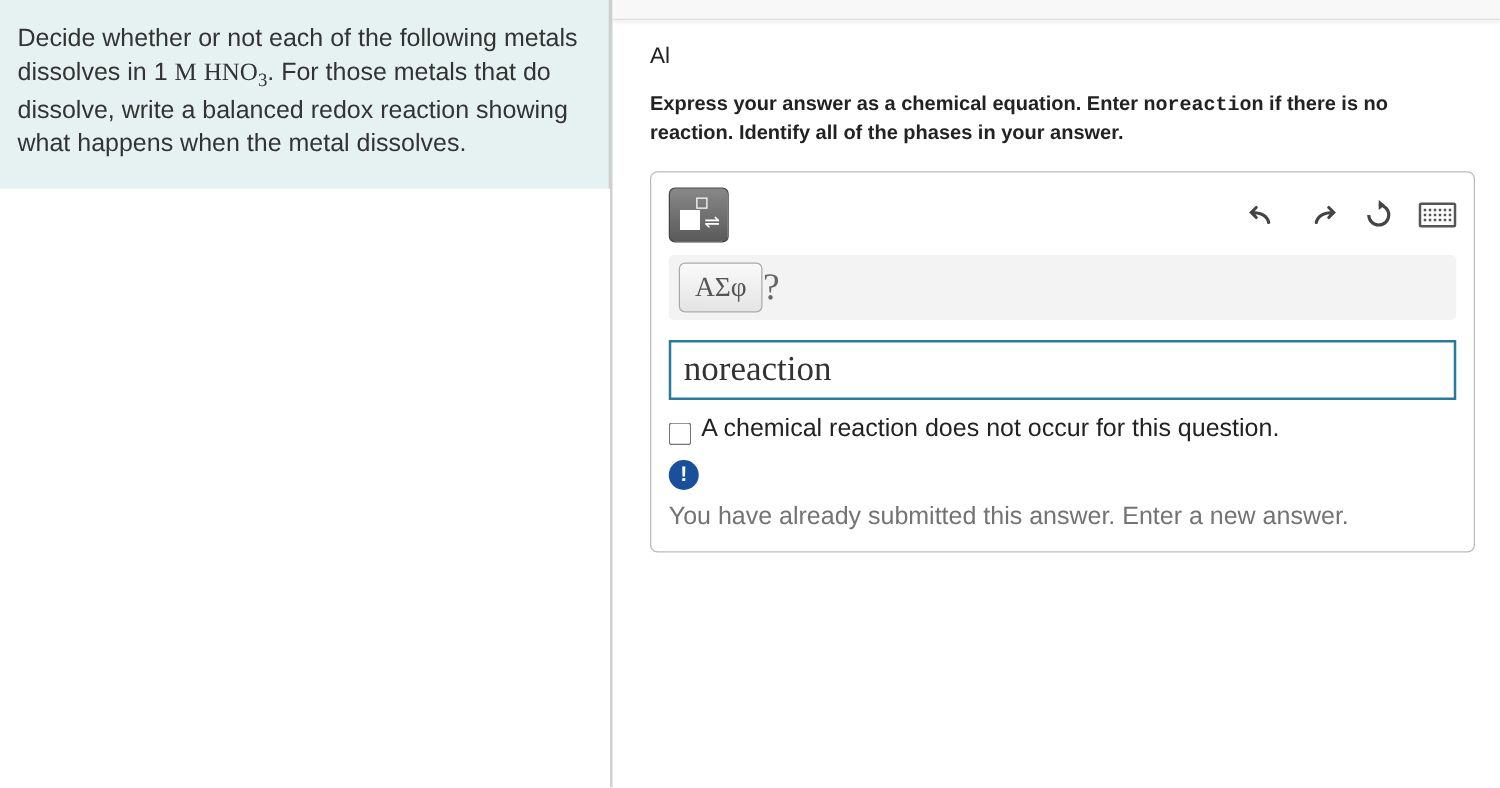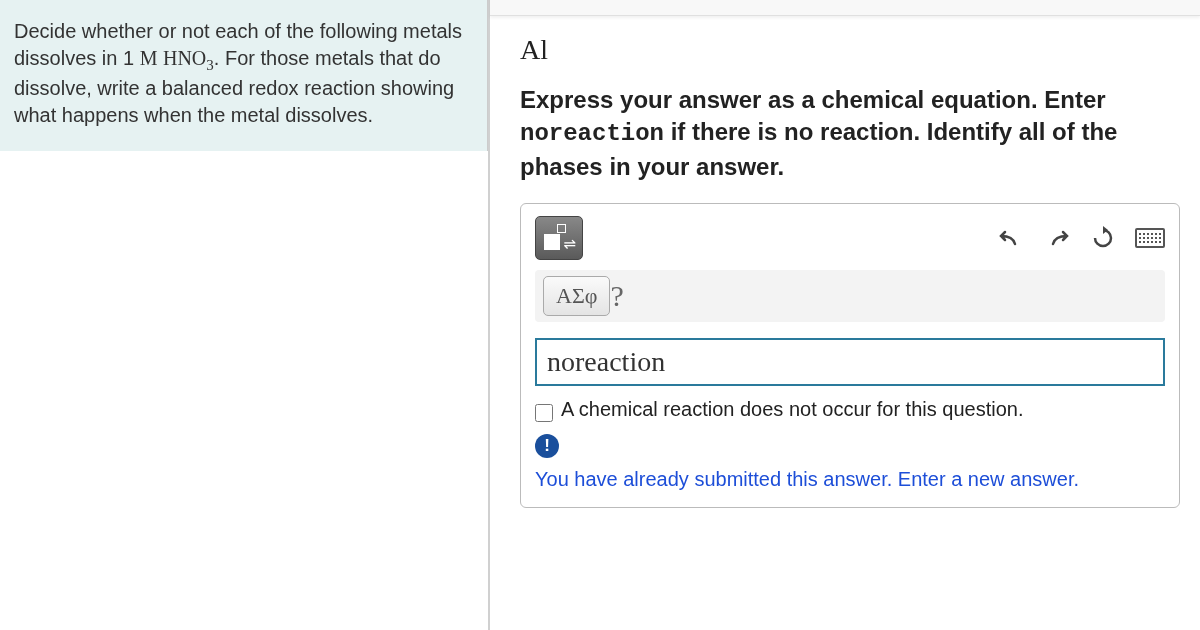--- a/index.html
+++ b/index.html
@@ -37,27 +37,27 @@
       position: relative;
     }
     .top-bar-shadow {
       height: 20px;
       margin: -4px -20px 18px -30px;
       border-bottom: 1px solid #e0e0e0;
       box-shadow: 0 2px 3px rgba(0,0,0,0.06);
       background:#f8f8f8;
     }
     .part-label {
-      font-family: Liberation Serif, serif;
-      font-size: 28px;
+      font-family: Liberation Sans, sans-serif;
+      font-size: 18px;
       margin-bottom: 18px;
     }
     .instructions {
       font-weight: bold;
-      font-size: 24px;
+      font-size: 16px;
       line-height: 1.35;
       margin-bottom: 20px;
     }
     .instructions .mono { font-family: 'Courier New', monospace; }
     .editor-wrap {
       border: 1px solid #bbb;
       border-radius: 6px;
       padding: 12px 14px 14px 14px;
     }
     .toolbar-row1, .toolbar-row2 {
@@ -145,21 +145,21 @@
     }
     .checkbox-row input { width:18px; height:18px; margin-top:4px; }
     .alert-icon {
       width:24px; height:24px; border-radius:50%;
       background:#1a4f9c; color:#fff;
       display:flex; align-items:center; justify-content:center;
       font-weight:bold; font-size:17px;
       margin-bottom:8px;
     }
     .feedback-text {
-      color: #1d4ed8;
+      color: #737373;
       font-size: 20px;
       line-height:1.35;
     }
   </style>
 </head>
 <body>
 
 <div class="left-panel">
   <div class="question-box">
     <span>Decide whether or not each of the following metals dissolves in 1 </span>

